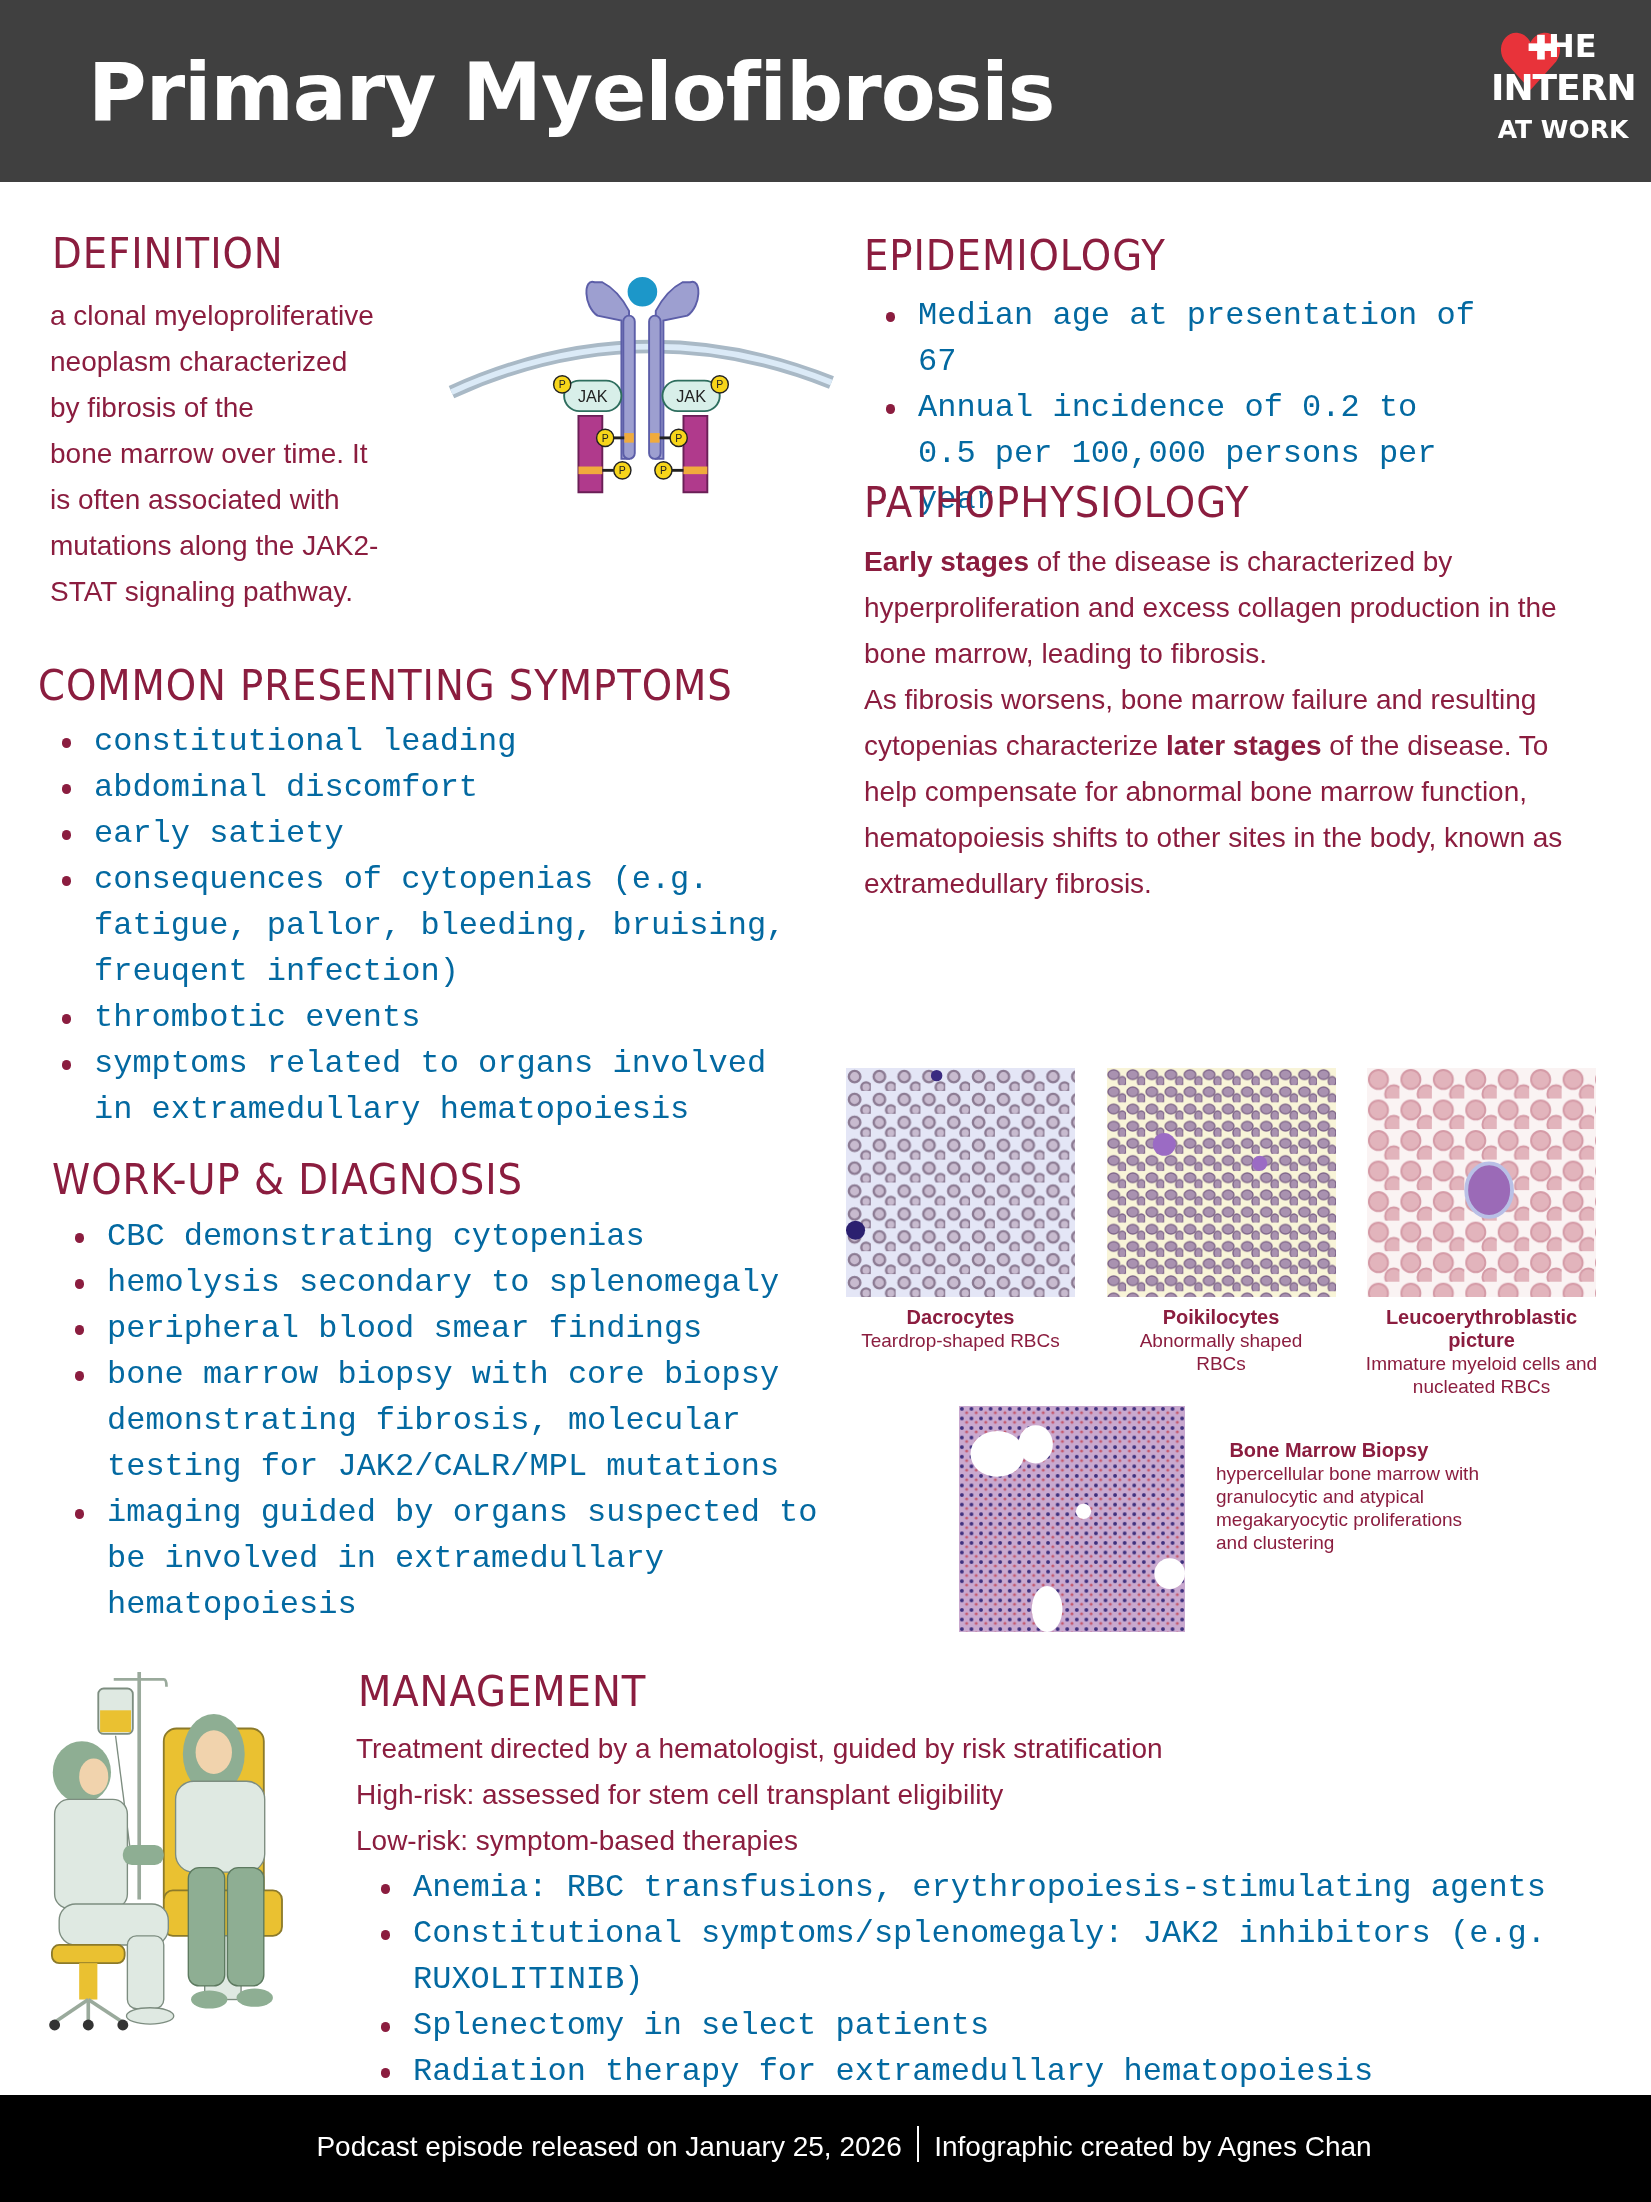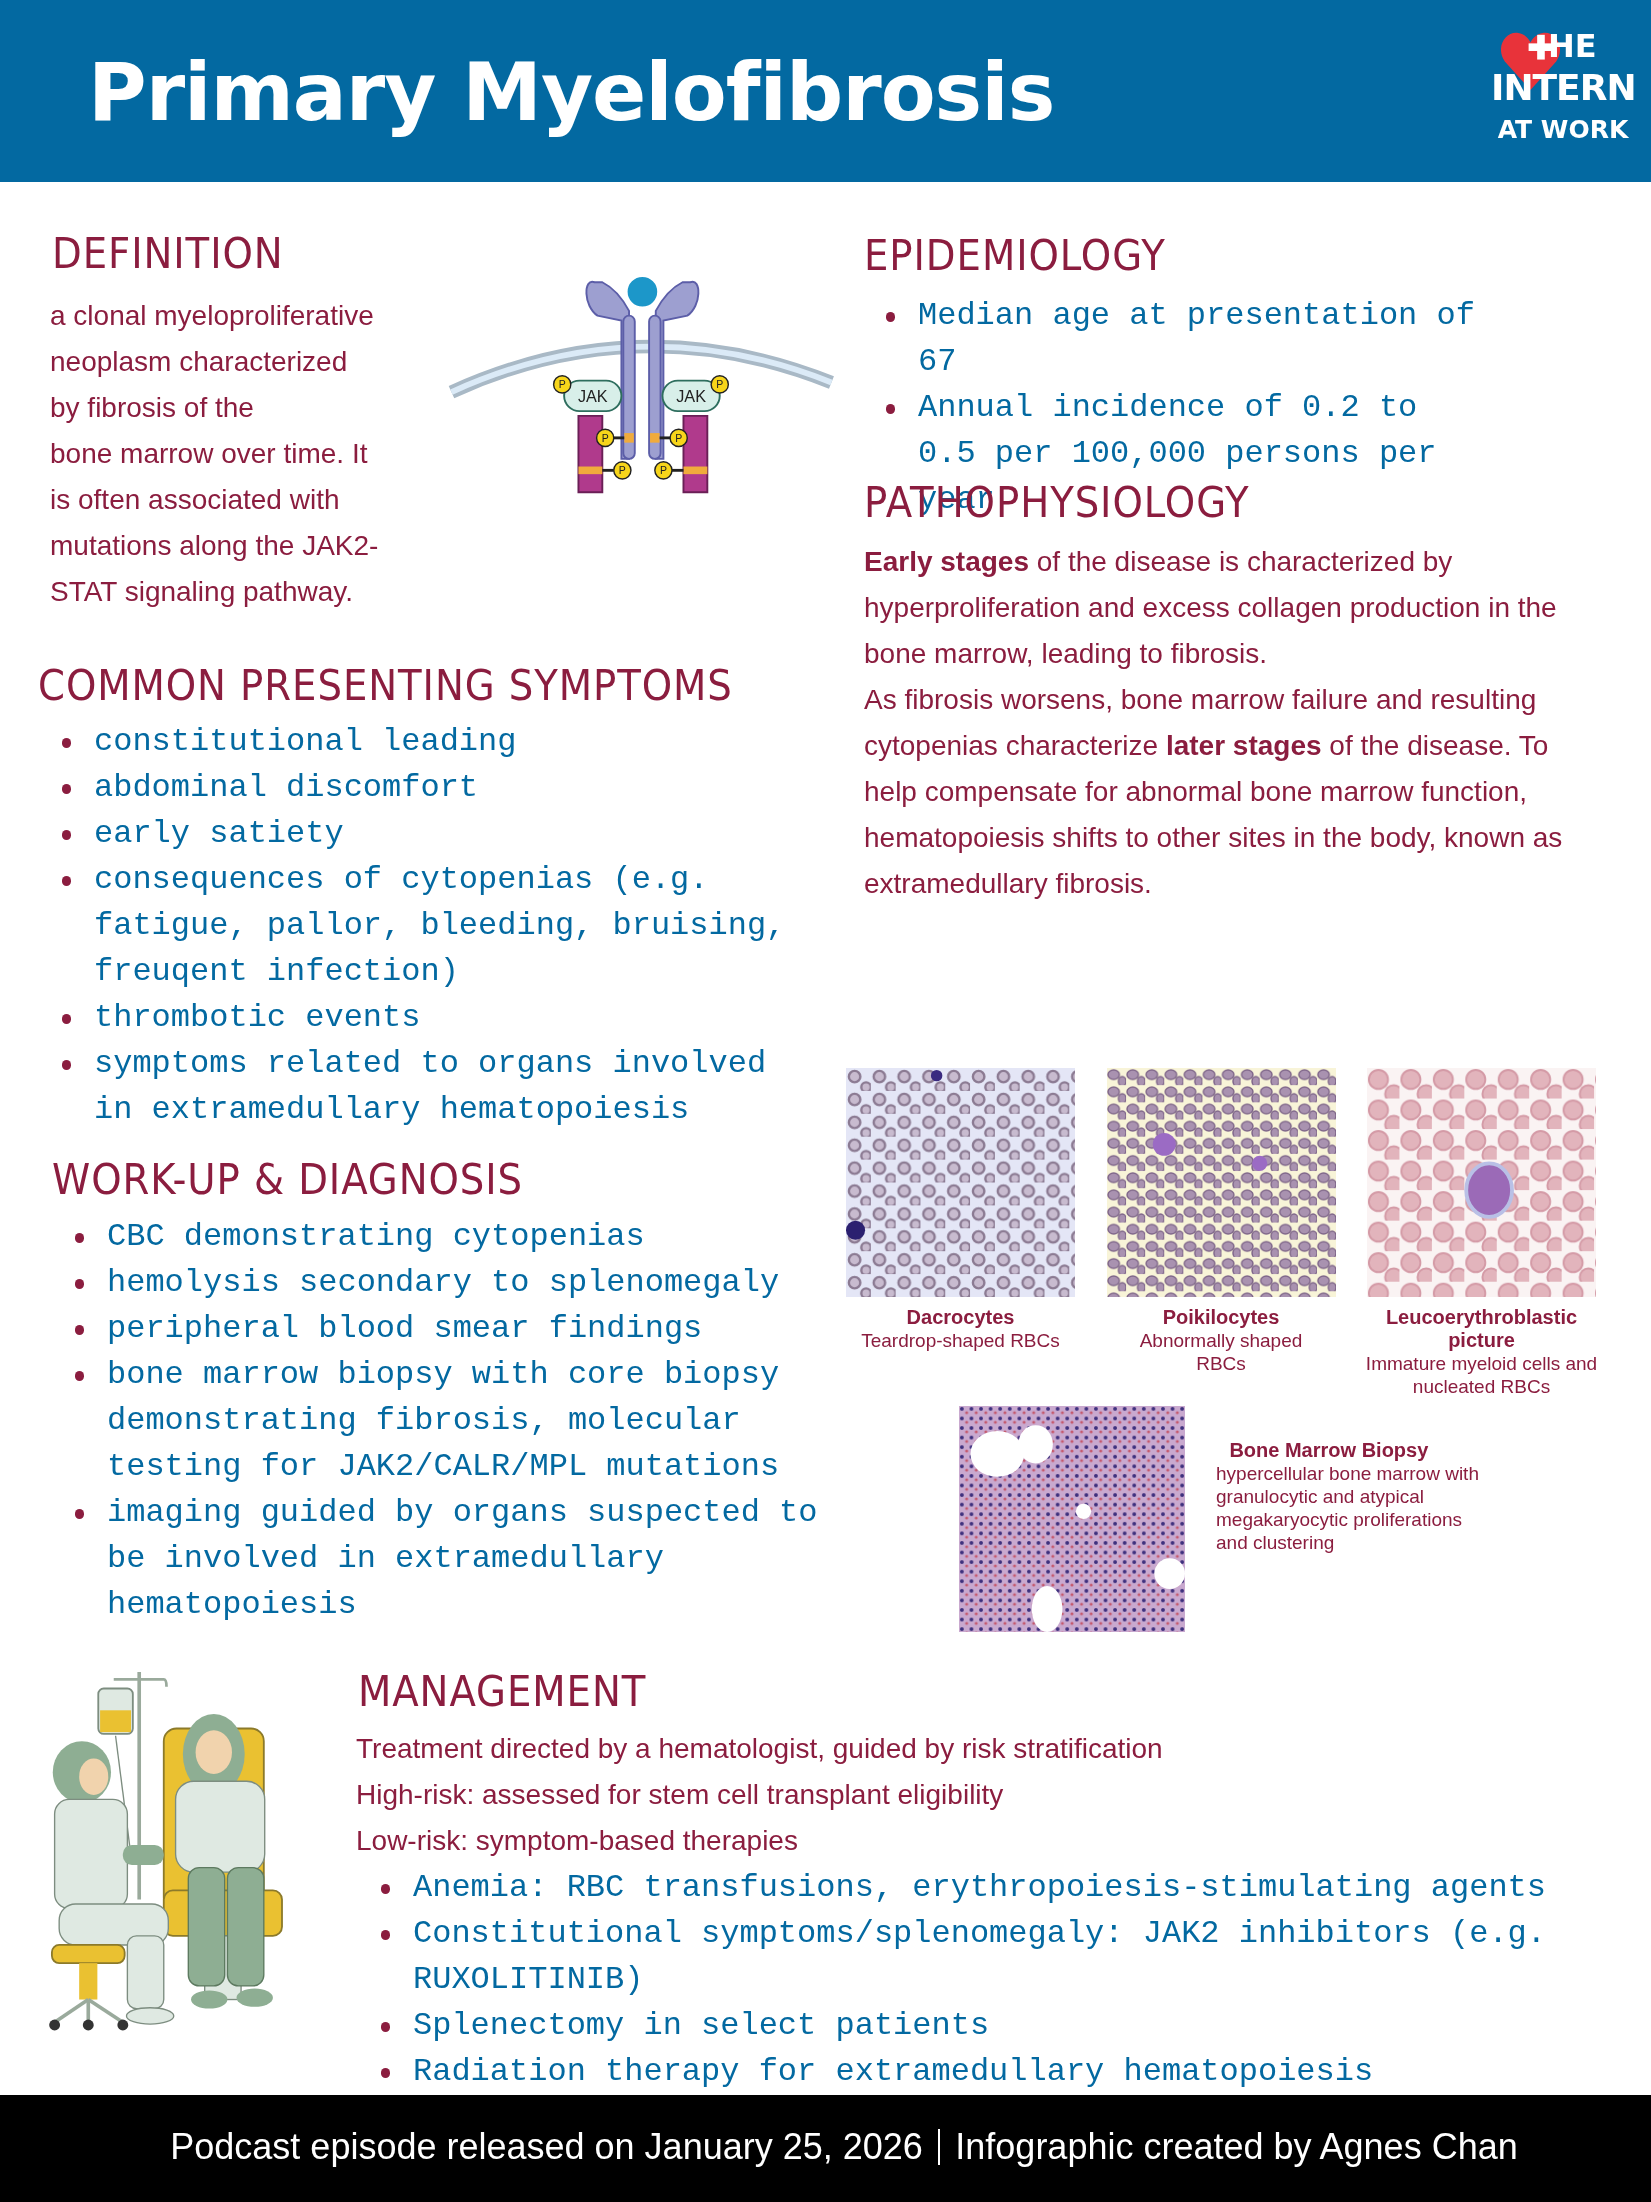--- a/index.html
+++ b/index.html
@@ -1,39 +1,39 @@
 <!DOCTYPE html>
 <html><head>
 <meta charset="utf-8">
 <style>
   * { box-sizing: border-box; margin: 0; padding: 0; }
   html, body { width: 1652px; height: 2202px; background: #ffffff; overflow: hidden; }
   body { position: relative; font-family: "Liberation Sans", sans-serif; color: #8b1d3f; }
 
-  .header { position: absolute; left: 0; top: 0; width: 1652px; height: 182px; background: #0369a1; }
+  .header { position: absolute; left: 0; top: 0; width: 1652px; height: 182px; background: #404040; }
   .title { position: absolute; left: 88px; top: 46px; font-family: "DejaVu Sans", sans-serif; font-weight: bold; font-size: 80px; color: #ffffff; letter-spacing: -1px; }
   .logo { position: absolute; left: 1491px; top: 27px; width: 153px; height: 124px; }
   .logo .heart { position: absolute; left: 9.6px; top: 1.9px; }
   .logo .l1 { position: absolute; left: 57px; top: 0px; font-family: "DejaVu Sans", sans-serif; font-weight: bold; font-size: 32px; color: #fff; }
   .logo .l2 { position: absolute; left: 0px; top: 40px; font-family: "DejaVu Sans", sans-serif; font-weight: bold; font-size: 36px; color: #fff; letter-spacing: -1px; }
   .logo .l3 { position: absolute; left: 6.7px; top: 88px; font-family: "DejaVu Sans", sans-serif; font-weight: bold; font-size: 25px; color: #fff; }
 
   .h2 { position: absolute; font-family: "DejaVu Sans", sans-serif; font-weight: normal; font-size: 42px; color: #8b1d3f; letter-spacing: 1px; transform: scaleX(0.92); transform-origin: left top; }
   .body-text { position: absolute; font-size: 28px; line-height: 46px; color: #8b1d3f; }
   .body-text b { font-weight: bold; }
   ul.bul { position: absolute; list-style: none; font-size: 32px; line-height: 46px; color: #0369a1; font-family: Liberation Mono, monospace; }
   ul.bul li { position: relative; padding-left: 42px; }
   ul.bul li::before { content: ""; position: absolute; left: 9.6px; top: 19px; width: 9.6px; height: 9.6px; border-radius: 50%; background: #8b1d3f; }
 
   .smear { position: absolute; overflow: hidden; }
   .cap { position: absolute; text-align: center; font-size: 19px; line-height: 23px; color: #8b1d3f; }
   .cap .t { font-weight: bold; font-size: 20px; }
 
   .footer { position: absolute; left: 0; top: 2095px; width: 1652px; height: 107px; background: #000000; }
-  .footer-text { position: absolute; left: 0; width: 1652px; top: 31px; text-align: center; font-size: 36px; color: #fff; padding-left: 36px; }
+  .footer-text { position: absolute; left: 0; width: 1652px; top: 31px; text-align: center; font-size: 28px; color: #fff; padding-left: 36px; }
   .footer-text .sep { display: inline-block; width: 1.9px; height: 36px; background: #fff; vertical-align: -5.7px; margin: 0 15.3px; }
 </style>
 </head>
 <body>
 
 <div class="header">
   <div class="title">Primary Myelofibrosis</div>
   <div class="logo">
     <svg class="heart" width="59" height="63" viewBox="0 0 62 66">
       <path d="M31 64 L4 34 C-6 20 4 2 18 4 C25 5 29 10 31 14 C33 10 37 5 44 4 C58 2 68 20 58 34 Z" fill="#e8333a"></path>

